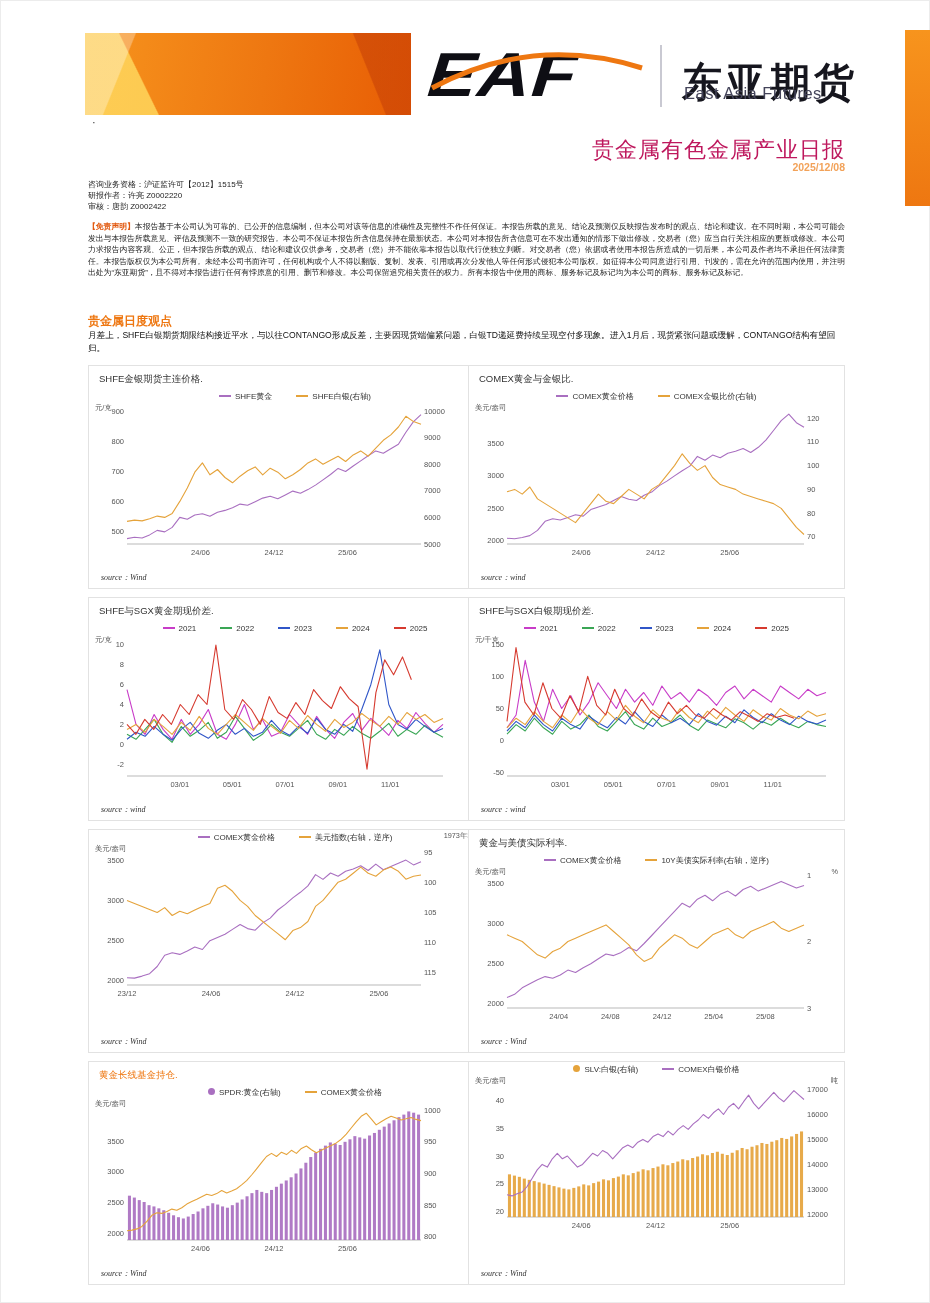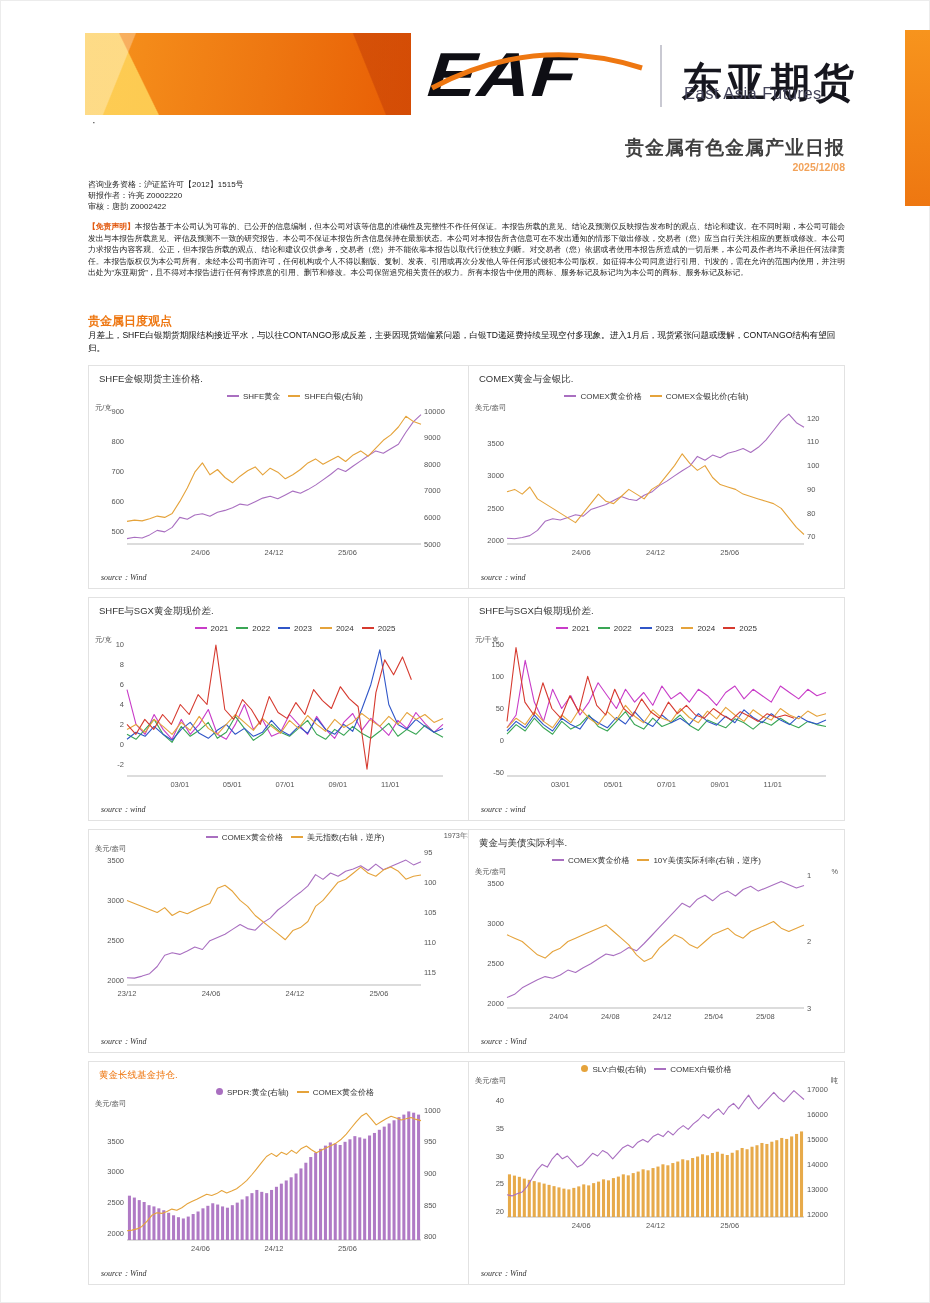--- a/index.html
+++ b/index.html
@@ -14,36 +14,36 @@
       linear-gradient(100deg,#f7941d,#ee7711 55%,#e85d04);}
   .hdr-dot{position:absolute;left:92px;top:116px;font-size:11px;color:#333;}
   .eaf-wrap{position:absolute;left:428px;top:38px;width:218px;height:74px;}
   .eaf-text{font-size:62px;font-weight:900;font-style:italic;color:#0e0e14;letter-spacing:1px;
             transform:scaleX(1.18) skewX(-4deg);transform-origin:left center;line-height:74px;}
   .eaf-swoosh{position:absolute;left:0;top:0;pointer-events:none;}
   .hdr-divider{position:absolute;left:660px;top:45px;width:2px;height:62px;background:#c9c9d2;}
   .brand-cn{position:absolute;left:682px;top:40px;font-size:40px;font-weight:700;color:#16161e;letter-spacing:4px;margin-top:15px;}
   .brand-en{position:absolute;left:684px;top:84px;font-size:16.5px;color:#44445a;letter-spacing:.5px;text-align:right;}
   .side-strip{position:absolute;right:0;top:30px;width:25px;height:176px;background:linear-gradient(180deg,#f7941d,#ee7711);}
-  .report-title{position:absolute;right:85px;top:135px;font-size:19px;font-weight:700;color:#404040;letter-spacing:1px;}
+  .report-title{position:absolute;right:85px;top:135px;font-size:22px;font-weight:400;color:#be185d;letter-spacing:1px;}
   .report-date{position:absolute;right:85px;top:161px;font-size:10.5px;font-weight:700;color:#f2a259;}
   .meta{position:absolute;left:88px;top:179px;font-size:8px;color:#1d1d1d;line-height:11px;}
   .disclaimer{position:absolute;left:88px;top:221px;width:757px;font-size:7.8px;line-height:11.6px;color:#222;text-align:justify;}
   .disclaimer .lbl{color:#e2590f;font-weight:700;}
   .section-title{position:absolute;left:88px;top:313px;font-size:12px;font-weight:700;color:#ee7711;font-family:Liberation Serif, serif;}
   .section-para{position:absolute;left:88px;top:329px;width:757px;font-size:8.6px;line-height:13px;color:#101010;}
   
   .charts{position:absolute;left:88px;top:365px;width:757px;height:922px;}
   .panel{position:absolute;width:414px;height:224px;background:#fff;border:1px solid #e2e2e2;
          box-sizing:border-box;display:flex;flex-direction:column;}
   .panel.right{width:377px;}
   .panel-title{padding:7px 10px 3px;font-size:9.5px;color:#333;}
   .panel-title.orange{color:#ee7711;}
   .chart{flex:1;display:flex;flex-direction:column;min-height:0;position:relative;}
-  .legend{display:flex;justify-content:center;align-items:center;gap:8px;height:15px;font-size:8px;color:#333;white-space:nowrap;}
+  .legend{display:flex;justify-content:center;align-items:center;gap:24px;height:15px;font-size:8px;color:#333;white-space:nowrap;}
   .legend .mk-line{display:inline-block;width:12px;height:2px;margin:0 4px 2px 0;vertical-align:middle;}
   .legend .mk-dot{display:inline-block;width:7px;height:7px;border-radius:50%;margin:0 4px 2px 0;vertical-align:middle;}
   .plotwrap{position:relative;height:152px;margin:2px 4px 0;}
   .plot{position:absolute;left:0;right:0;top:0;bottom:0;}
   .plot svg text{font-family:"Liberation Sans",sans-serif;}
   .unit{position:absolute;font-size:7.3px;color:#555;top:-3px;}
   .unit-left{left:2px;} .unit-right{right:2px;}
   .note{position:absolute;font-size:7.3px;color:#555;top:-16px;right:2px;}
   .source{margin-top:auto;padding:3px 0 5px 12px;font-size:8px;color:#333;
           font-family:"Liberation Serif",serif;font-style:italic;}

